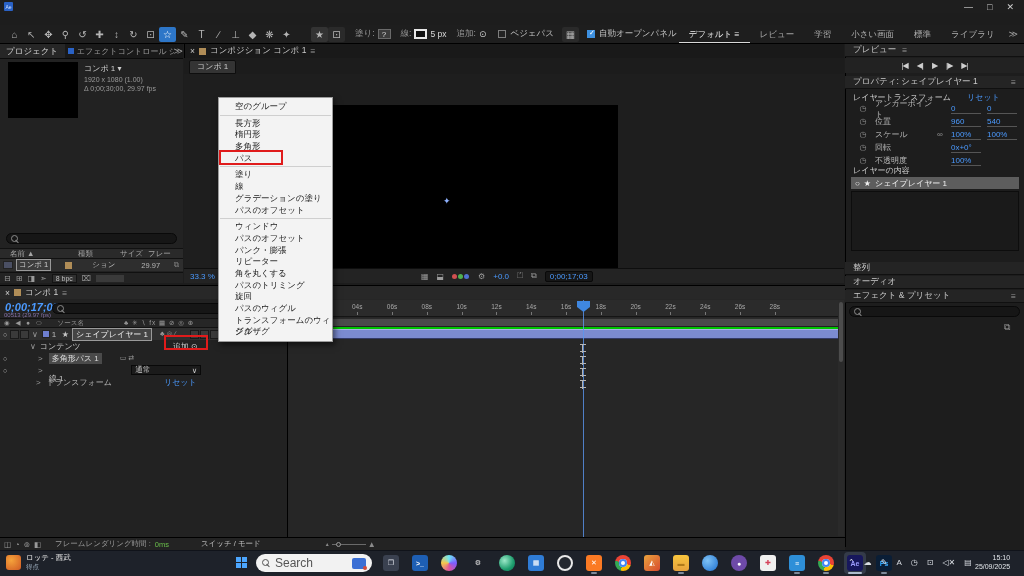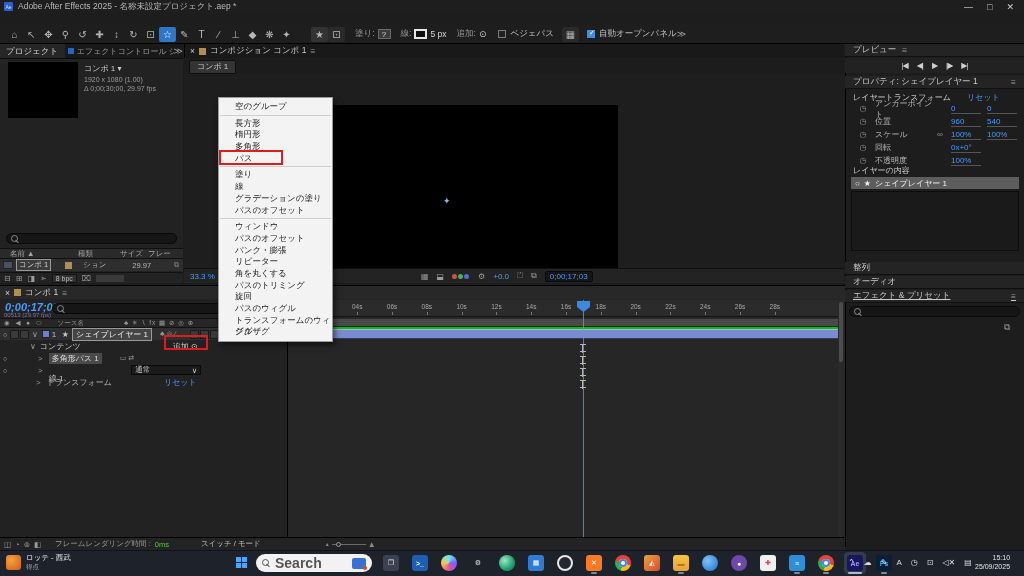--- a/index.html
+++ b/index.html
@@ -123,21 +123,21 @@
   
   .taskbar { left:0; top:550px; width:1024px; height:26px; background:#1e222a; border-top:1px solid #10131a; }
   .weather { left:6px; top:553px; display:flex; gap:5px; align-items:center; }
   .weather-icon { width:15px; height:15px; border-radius:3px; background:radial-gradient(circle at 35% 35%, #f5a33b, #d05a24); }
   .weather-t1 { font-size:7.5px; color:#e6e6e6; }
   .weather-t2 { font-size:6.5px; color:#9fb0c0; }
   .start { left:236px; top:557px; width:12px; height:12px; display:grid; grid-template-columns:5px 5px; grid-template-rows:5px 5px; gap:1px; }
   .start span { background:#4ca6ff; }
   .search-pill { left:256px; top:554px; width:116px; height:18px; background:#f2f2f2; border-radius:9px; display:flex; align-items:center; padding:0 6px; gap:5px; }
   .search-pill .mag::before { border-color:#555; } .search-pill .mag::after { background:#555; }
-  .search-text { color:#555; font-size:14px; flex:1;font-weight:bold; }
+  .search-text { color:#555; font-size:12px; flex:1; }
   .pill-icon { width:14px; height:11px; background:#3b6fd4; border-radius:2px; position:relative; }
   .pill-icon::after { content:""; position:absolute; right:-1px; bottom:-1px; width:4px; height:4px; background:#d04a3a; border-radius:50%; }
   .tb-apps { left:380px; top:551px; display:flex; gap:7px; align-items:center; height:24px; }
   .tb-app { width:22px; height:22px; display:flex; align-items:center; justify-content:center; position:relative; border-radius:4px; }
   .tb-app .gbox { width:16px; height:16px; border-radius:3px; display:flex; align-items:center; justify-content:center; font-size:7px; font-weight:bold; position:relative; overflow:hidden; }
   .tb-app.running::after { content:""; position:absolute; bottom:0; left:8px; width:6px; height:2px; border-radius:1px; background:#7e8a9a; }
   .tb-app.active { background:#343b49; }
   .tb-app.active::after { left:4px; width:14px; background:#aebccd; }
   .round .gbox { border-radius:50%; }
   .app-copilot .gbox { background:conic-gradient(#6ee7f5,#7c5cff,#e0529c,#f5c84b,#6ee7f5); border-radius:50%; }
@@ -148,21 +148,20 @@
   .tray { left:848px; top:553px; display:flex; gap:9px; align-items:center; color:#dadee4; font-size:8px; height:18px; }
   .clock { left:975px; top:553px; text-align:right; font-size:7px; color:#e2e6ea; line-height:9px; }
 </style>
 </head>
 <body>
 
 <div class="app">
 
   <div class="abs titlebar">
     <div class="ae-logo">Ae</div>
-    <div class="title-text">Adobe After Effects 2025 - 名称未設定プロジェクト.aep *</div>
     <div class="win-ctrls">
       <span>—</span>
       <span>□</span>
       <span>✕</span>
     </div>
   </div>
 
 
   <div class="abs toolbar">
     <div class="tools">
@@ -191,20 +190,28 @@
     <span class="tb-label">線:</span>
     <span class="stroke-box"></span>
     <span class="px-label">5 px</span>
     <span class="tb-label">追加:</span>
     <span style="color:#c8c8c8;">⊙</span>
     <span class="cb" style="margin-left:12px;"></span>
     <span style="color:#c5c5c5;font-size:8.5px;">ベジェパス</span>
     <span class="tool" style="margin-left:8px;background:#2a2a2a;">▦</span>
     <span class="cb checked" style="margin-left:8px;"></span>
     <span style="color:#c5c5c5;font-size:8.5px;">自動オープンパネル</span>
+    <div class="workspaces">
+        <span class="ws active">デフォルト ≡</span>
+        <span class="ws">レビュー</span>
+        <span class="ws">学習</span>
+        <span class="ws">小さい画面</span>
+        <span class="ws">標準</span>
+        <span class="ws">ライブラリ</span>
+      </div>
     <span style="color:#9a9a9a;padding-right:6px;">≫</span>
   </div>
 
   <div class="abs proj-tabs">
     <span class="proj-tab-active"><span>プロジェクト</span> <span class="hamburger">≡</span></span>
     <span style="width:6px;height:6px;background:#2a62c6;margin:0 3px;"></span>
     <span style="color:#9a9a9a;font-size:8px;white-space:nowrap;overflow:hidden;width:108px;">エフェクトコントロール シェイプレイヤ</span>
     <span style="color:#9a9a9a;">≫</span>
   </div>
   <div class="abs proj-panel"></div>
@@ -220,21 +227,21 @@
   <div class="abs proj-cols">
     <span style="padding-left:10px;width:78px;"><span>名前</span> <span>▲</span></span>
     <span style="width:42px;">種類</span>
     <span style="width:28px;">サイズ</span>
     <span>フレー</span>
   </div>
   <div class="abs proj-row">
     <span style="width:10px;margin-left:3px;height:8px;background:#4a4f63;border:1px solid #222;"></span>
     <span class="name-sel" style="margin-left:3px;">コンポ 1</span>
     <span class="tan-sq" style="margin-left:14px;"></span>
-    <span style="margin-left:11px;color:#b5b5b5;">ション</span>
+    <span style="margin-left:20px;color:#b5b5b5;">ション</span>
     <span style="margin-left:26px;color:#b5b5b5;">29.97</span>
     <span style="margin-left:auto;margin-right:4px;color:#8a8a8a;">⧉</span>
   </div>
   <div class="abs proj-bottom">
     <span>⊟</span>
     <span>⊞</span>
     <span>◨</span>
     <span>➣</span>
     <span class="bpc-box">8 bpc</span>
     <span>⌧</span>
@@ -326,21 +333,21 @@
     <span>★</span>
     <span>シェイプレイヤー 1</span>
   </div>
   <div class="dark-box" style="left:851px;top:191px;width:168px;height:60px;"></div>
   <div class="rp-header" style="top:262px;">
       <span>整列</span>
     </div>
   <div class="rp-header" style="top:276px;">
       <span>オーディオ</span>
     </div>
-  <div class="rp-header" style="top:290px;text-decoration:underline;">
+  <div class="rp-header" style="top:290px;">
     <span>エフェクト &amp; プリセット</span>
       <span class="hamburger" style="margin-left:auto;">≡</span>
   </div>
   <div class="fx-search searchbox">
       <span class="mag"></span>
     </div>
   <div class="fx-body-icon">⧉</div>
 
   <div class="abs tl-tabbar">
     <span>×</span>

